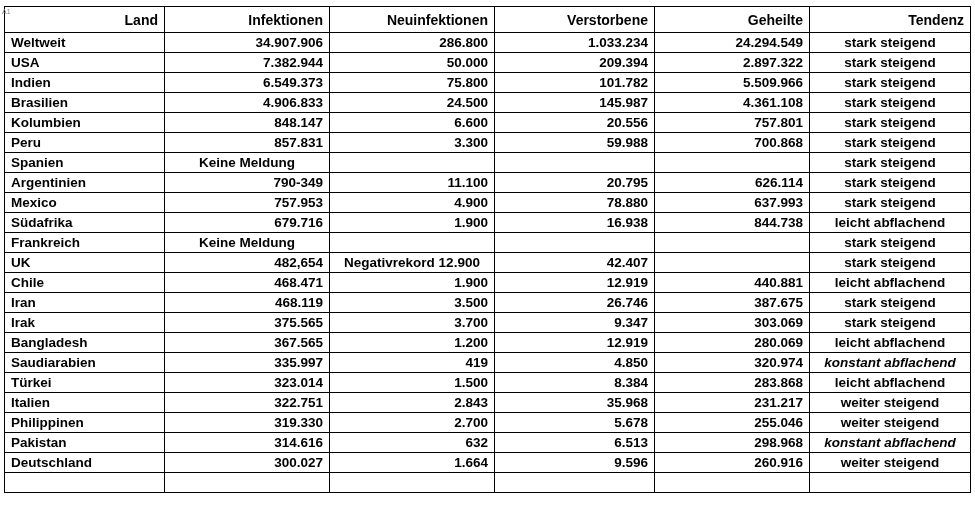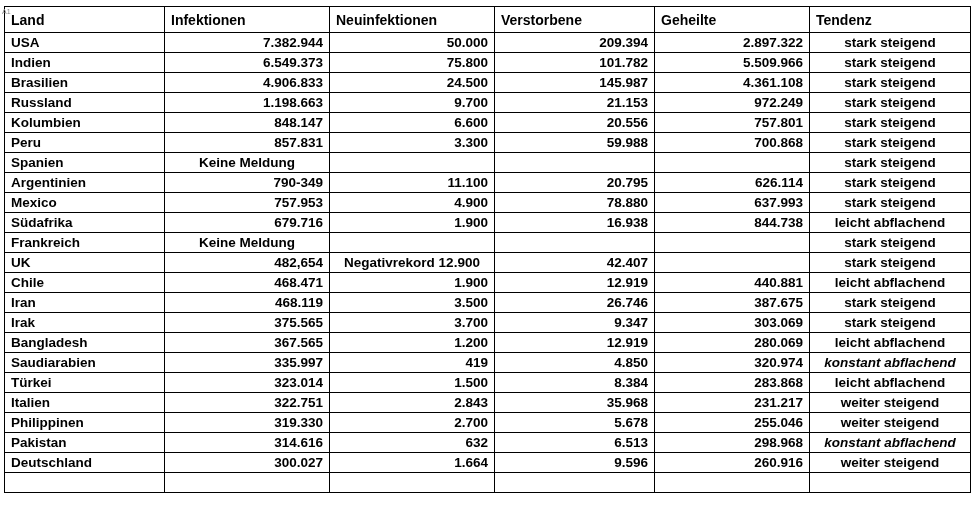--- a/index.html
+++ b/index.html
@@ -46,21 +46,21 @@
     height: 20px;
     padding: 0 6px;
     font-size: 13.5px;
     font-weight: bold;
     color: #000000;
     box-sizing: border-box;
     white-space: nowrap;
     overflow: hidden;
   }
   table.covid th {
-    text-align: left;
+    text-align: right;
     font-size: 14px;
     height: 26px;
   }
   .t-left   { text-align: left; }
   .t-right  { text-align: right; }
   .t-center { text-align: center; }
 
   .hdr-blue { color: #0070C0; }
   .v-red    { color: #FF0000; }
   .v-blue   { color: #0070C0; }
@@ -89,20 +89,28 @@
         <th>Land</th>
         <th>Infektionen</th>
         <th class="hdr-blue">Neuinfektionen</th>
         <th>Verstorbene</th>
         <th>Geheilte</th>
         <th>Tendenz</th>
       </tr>
     </thead>
     <tbody id="tbody">
         <tr>
+          <td class="t-left v-black">Weltweit</td>
+          <td class="t-right v-red">34.907.906</td>
+          <td class="t-right v-blue">286.800</td>
+          <td class="t-right v-black">1.033.234</td>
+          <td class="t-right v-black">24.294.549</td>
+          <td class="t-center v-red">stark steigend</td>
+        </tr>
+        <tr>
           <td class="t-left v-black">USA</td>
           <td class="t-right v-black">7.382.944</td>
           <td class="t-right v-red">50.000</td>
           <td class="t-right v-black">209.394</td>
           <td class="t-right v-black">2.897.322</td>
           <td class="t-center v-red">stark steigend</td>
         </tr>
         <tr>
           <td class="t-left v-black">Indien</td>
           <td class="t-right v-black">6.549.373</td>
@@ -110,28 +118,20 @@
           <td class="t-right v-black">101.782</td>
           <td class="t-right v-black">5.509.966</td>
           <td class="t-center v-red">stark steigend</td>
         </tr>
         <tr>
           <td class="t-left v-black">Brasilien</td>
           <td class="t-right v-black">4.906.833</td>
           <td class="t-right v-blue">24.500</td>
           <td class="t-right v-black">145.987</td>
           <td class="t-right v-black">4.361.108</td>
-          <td class="t-center v-red">stark steigend</td>
-        </tr>
-        <tr>
-          <td class="t-left v-black">Russland</td>
-          <td class="t-right v-black">1.198.663</td>
-          <td class="t-right v-blue">9.700</td>
-          <td class="t-right v-black">21.153</td>
-          <td class="t-right v-black">972.249</td>
           <td class="t-center v-red">stark steigend</td>
         </tr>
         <tr>
           <td class="t-left v-black">Kolumbien</td>
           <td class="t-right v-black">848.147</td>
           <td class="t-right v-blue">6.600</td>
           <td class="t-right v-black">20.556</td>
           <td class="t-right v-black">757.801</td>
           <td class="t-center v-red">stark steigend</td>
         </tr>

